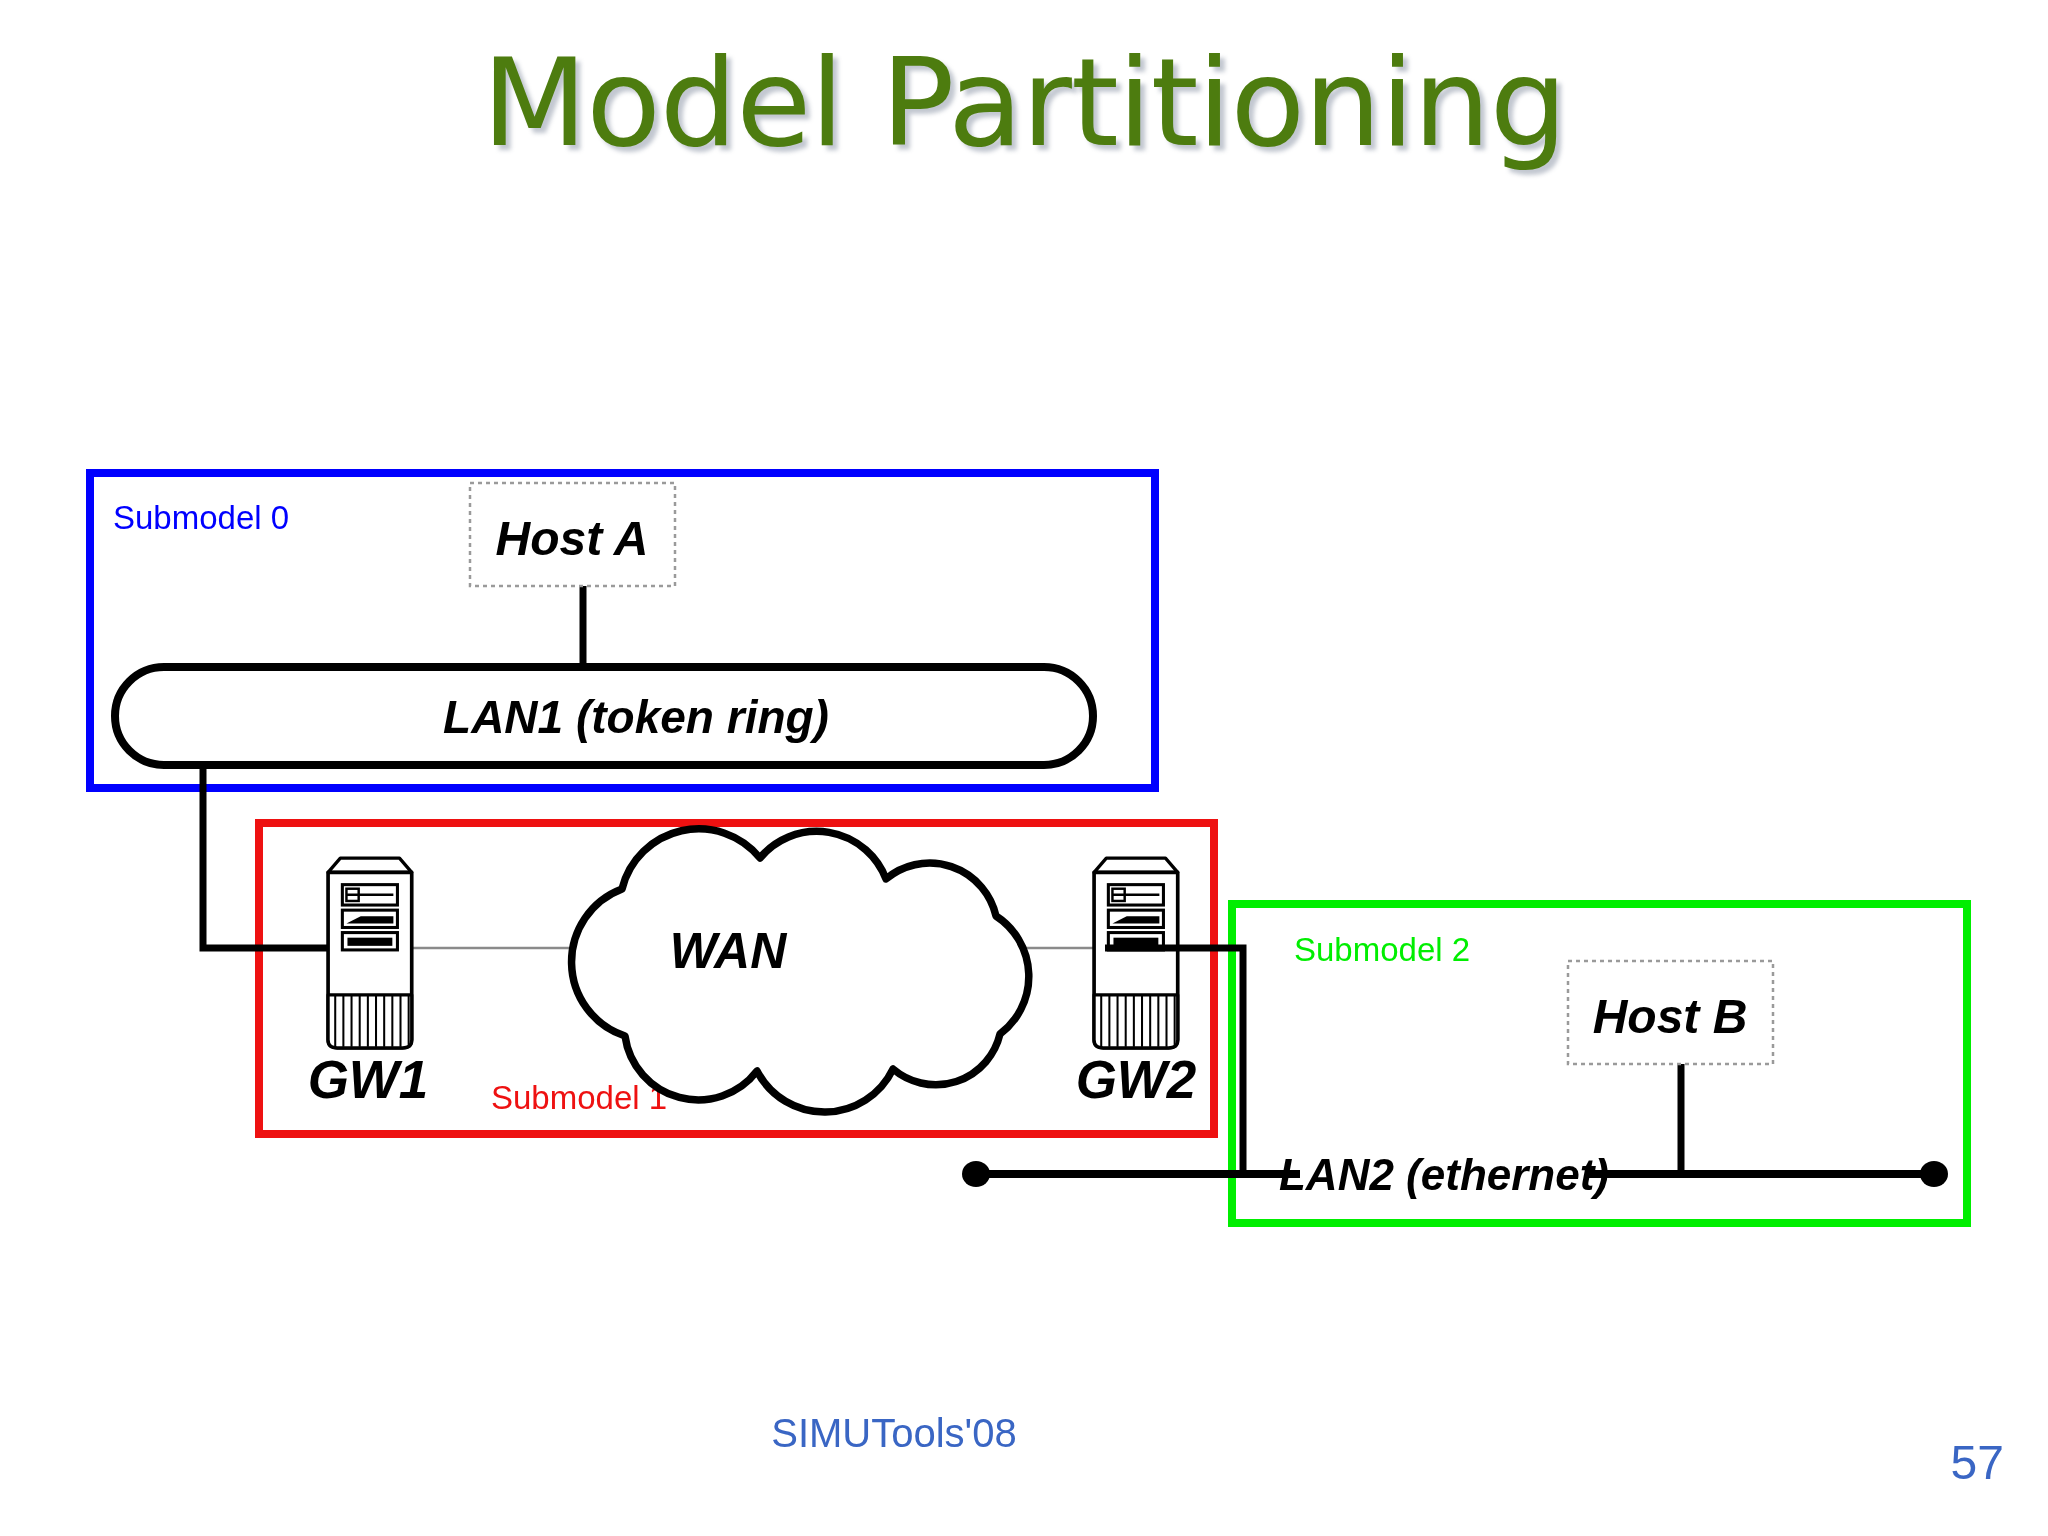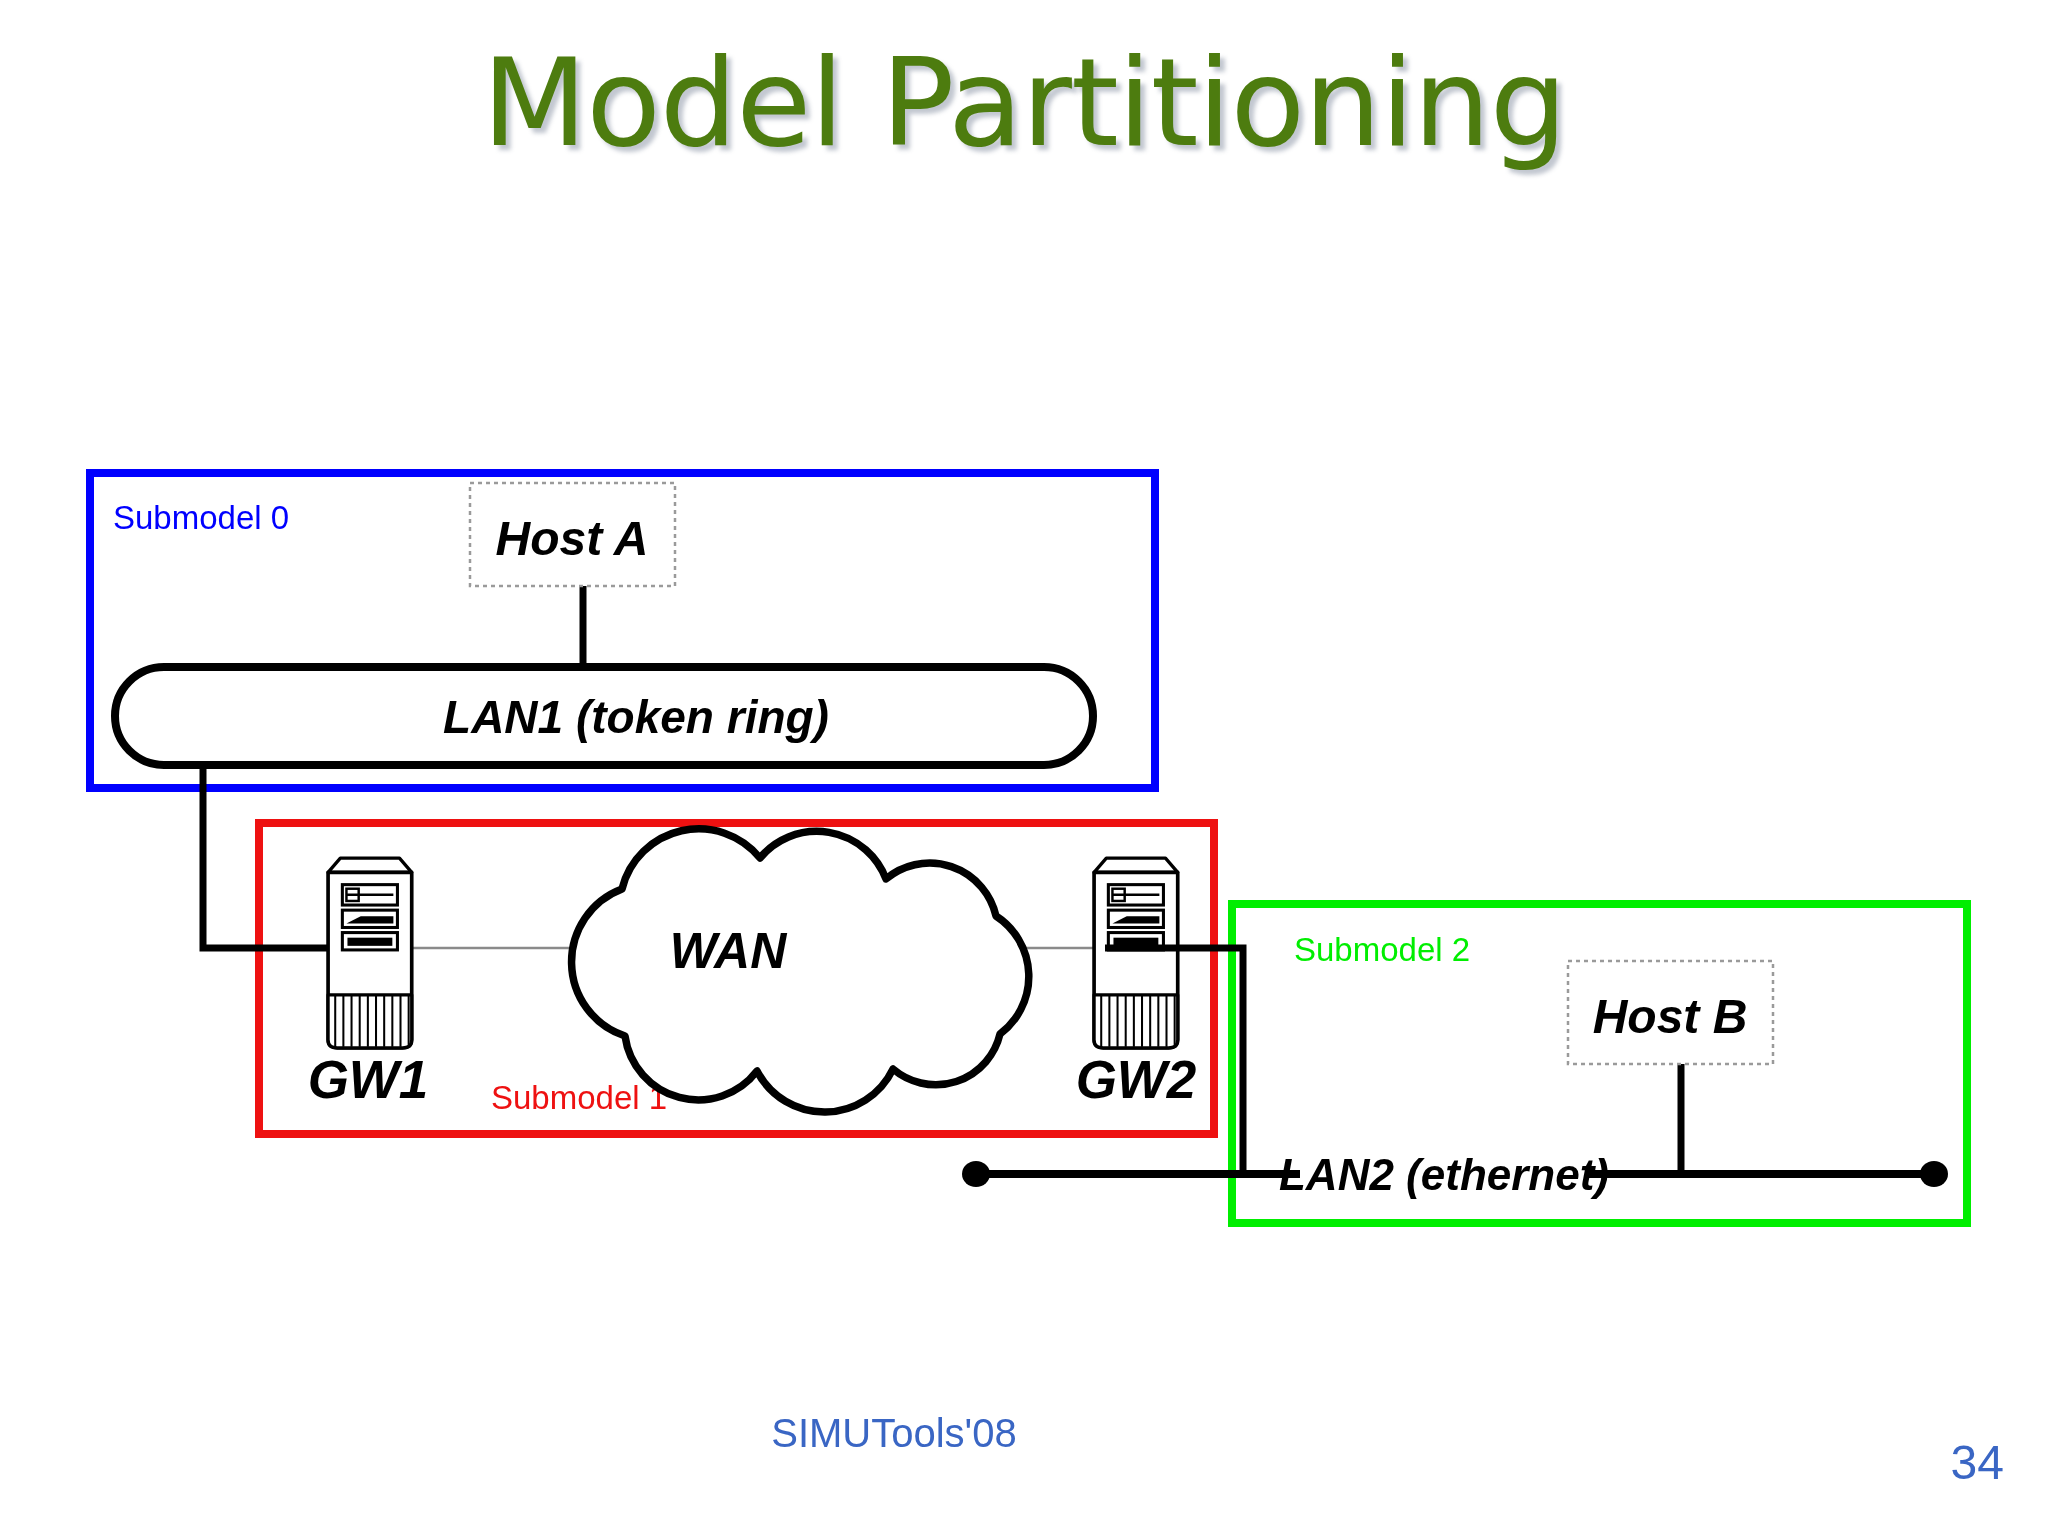--- a/index.html
+++ b/index.html
@@ -210,13 +210,13 @@
   <g>
     <rect x="1568" y="961" width="205" height="103" fill="#ffffff" stroke="#9a9a9a" stroke-width="2.5" stroke-dasharray="4 4"></rect>
     <text class="node-label" x="1670" y="1033" font-size="48" text-anchor="middle">Host B</text>
   </g>
 
 </svg>
 </div>
 
 <div id="footer-conference">SIMUTools'08</div>
 
-<div id="page-number">34</div>
+<div id="page-number">57</div>
 
 </body></html>

